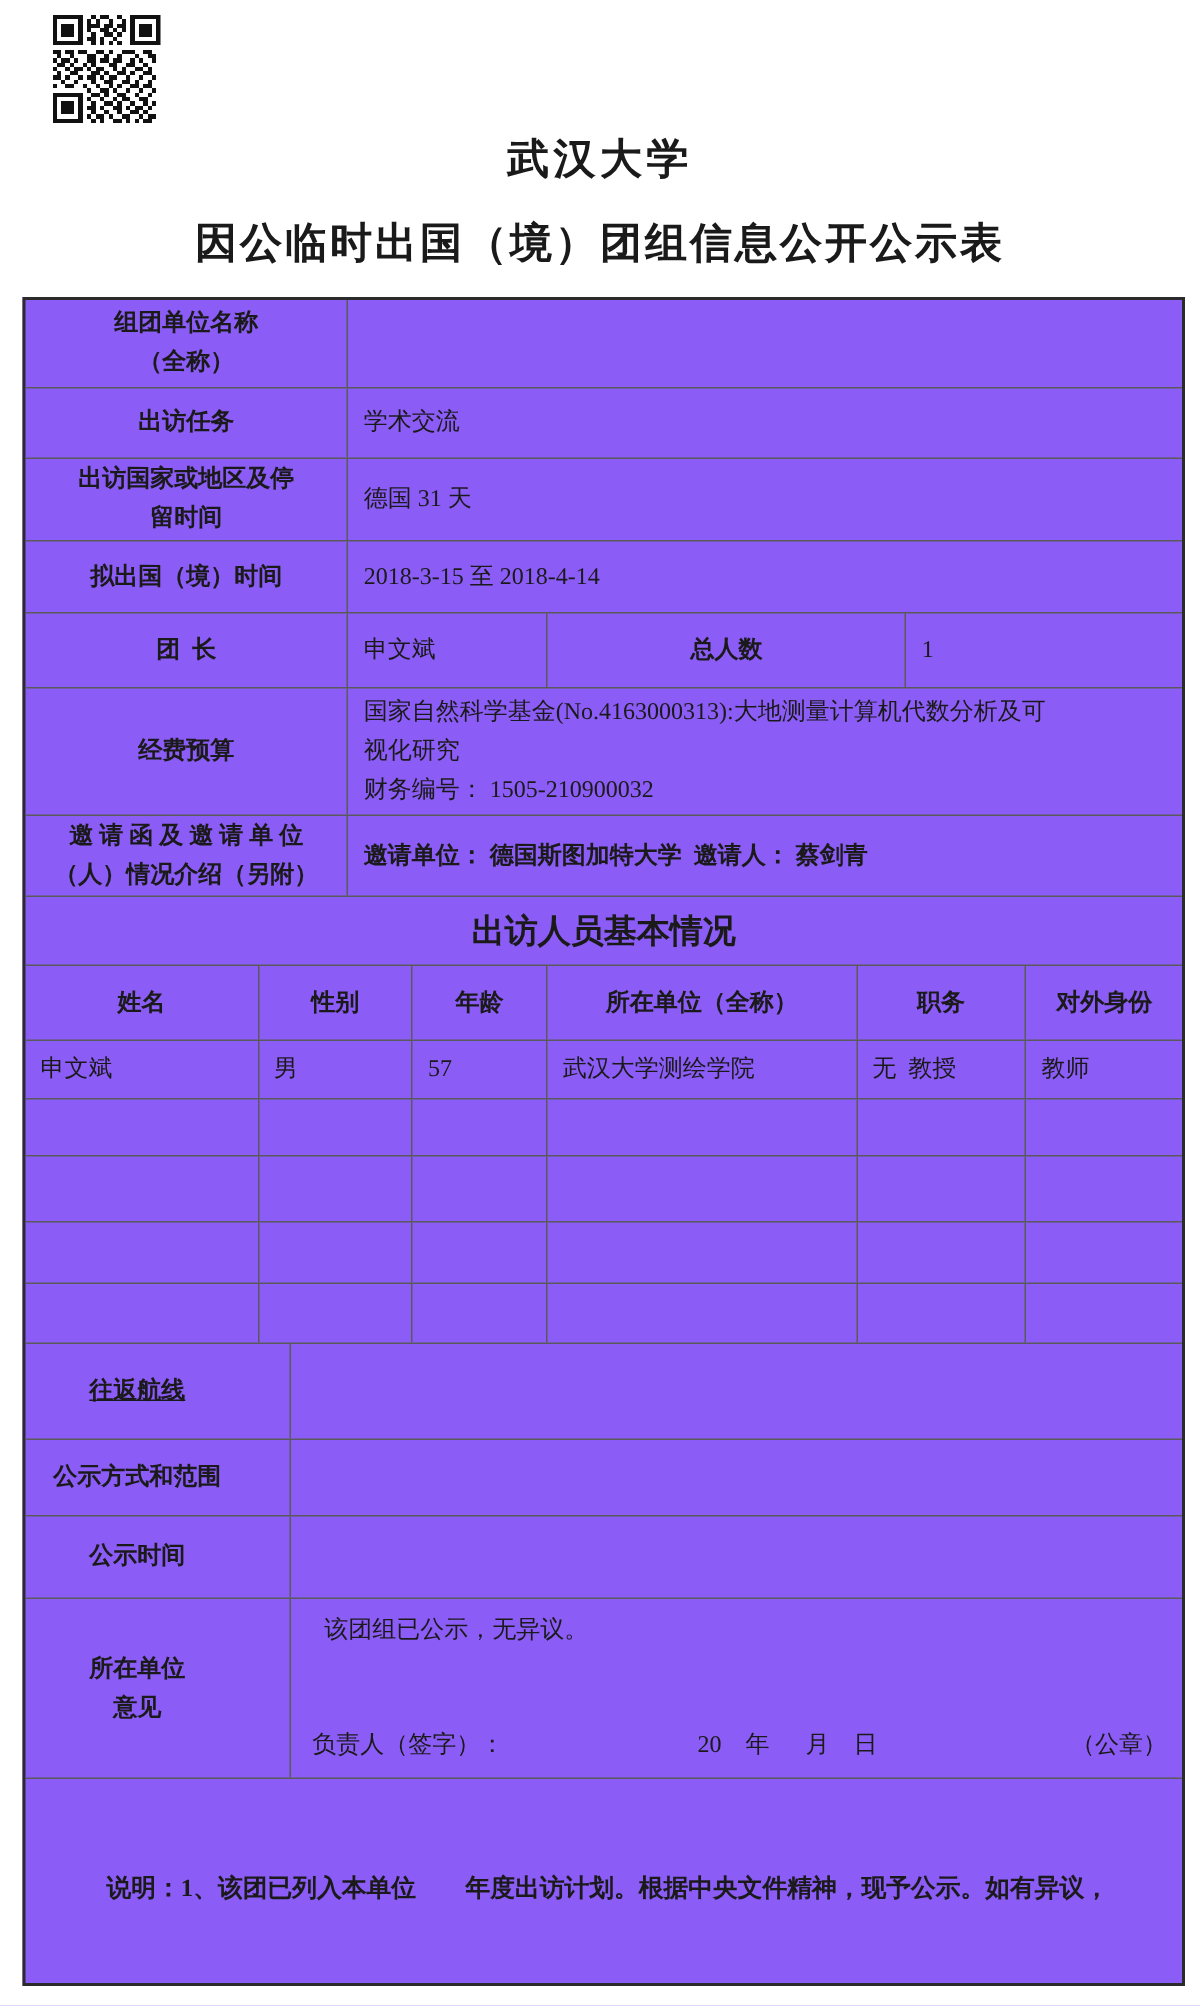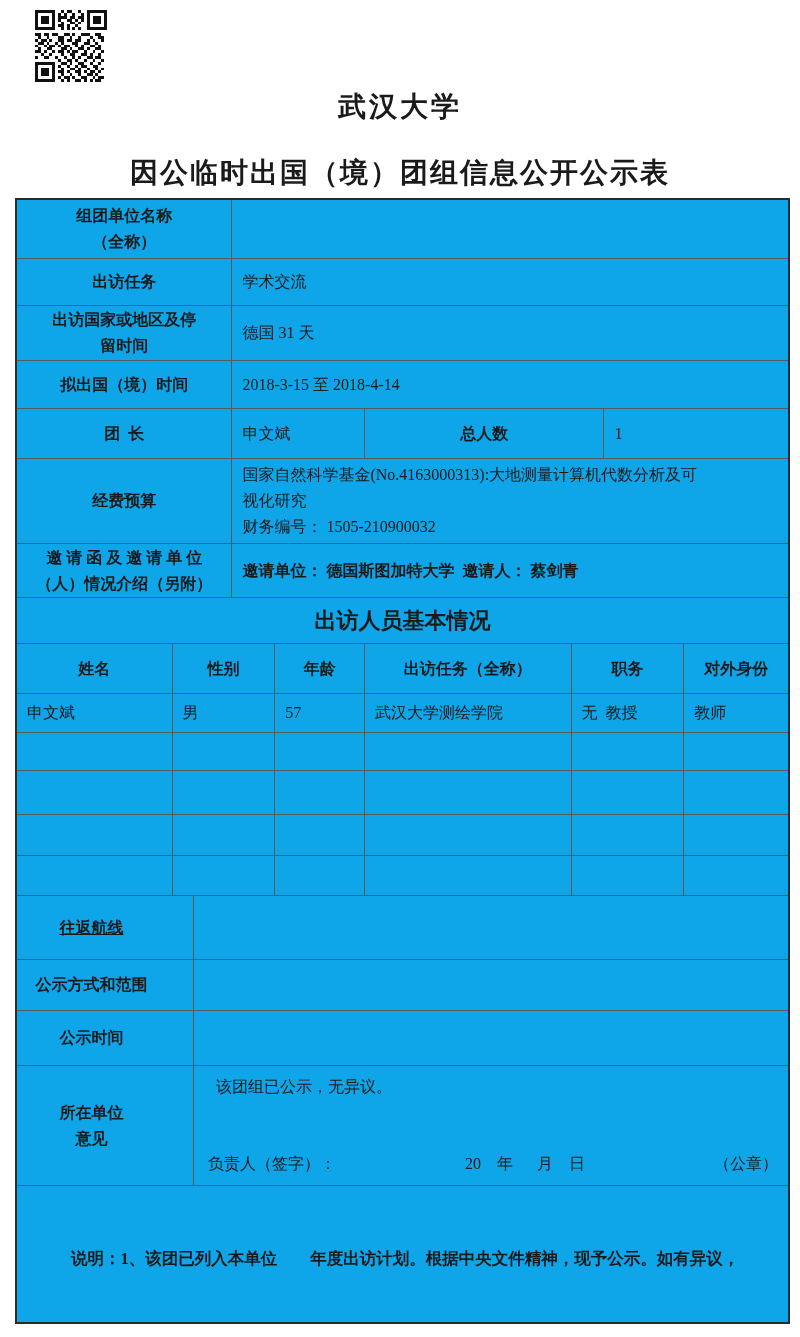--- a/index.html
+++ b/index.html
@@ -23,29 +23,29 @@
     font-size: 28px;
     font-weight: bold;
     letter-spacing: 3px;
     line-height: 34px;
   }
   .title2 {
     font-size: 28px;
     font-weight: bold;
     letter-spacing: 2px;
     line-height: 34px;
-    margin-top: 32px;
+    margin-top: 22px;
   }
   .form-table {
     position: absolute;
     left: 15px;
     top: 198px;
     width: 775px;
     border: 2px solid #2b2b2b;
-    background: #0ea5e9;
+    background: #8b5cf6;
   }
   .row { display: flex; border-top: 1.5px solid #5a5a5a; }
   .row:first-child { border-top: none; }
   .cell {
     border-left: 1.5px solid #5a5a5a;
     display: flex;
     align-items: center;
     font-size: 16px;
     overflow: hidden;
   }
@@ -317,21 +317,21 @@
   </div>
 
   <div class="row h46">
     <div class="cell label center section-title" style="width:773px;">出访人员基本情况</div>
   </div>
 
   <div class="row h50">
     <div class="cell label pc1">姓名</div>
     <div class="cell label pc2">性别</div>
     <div class="cell label pc3">年龄</div>
-    <div class="cell label pc4">出访任务（全称）</div>
+    <div class="cell label pc4">所在单位（全称）</div>
     <div class="cell label pc5">职务</div>
     <div class="cell label pc6">对外身份</div>
   </div>
 
   <div class="row h39">
     <div class="cell value pc1">申文斌</div>
     <div class="cell value pc2">男</div>
     <div class="cell value pc3">57</div>
     <div class="cell value pc4">武汉大学测绘学院</div>
     <div class="cell value pc5">无  教授</div>

